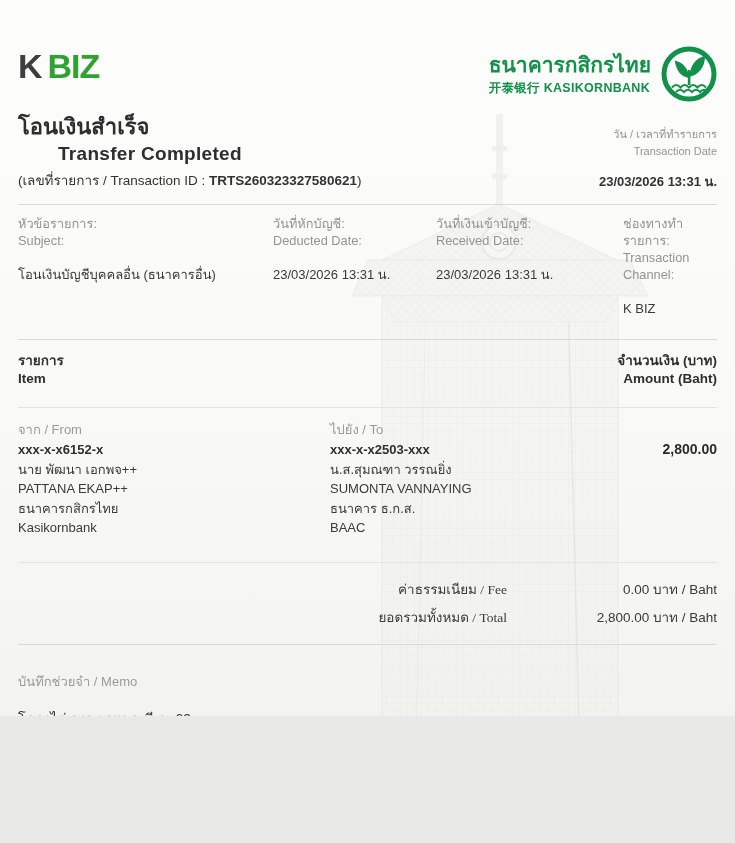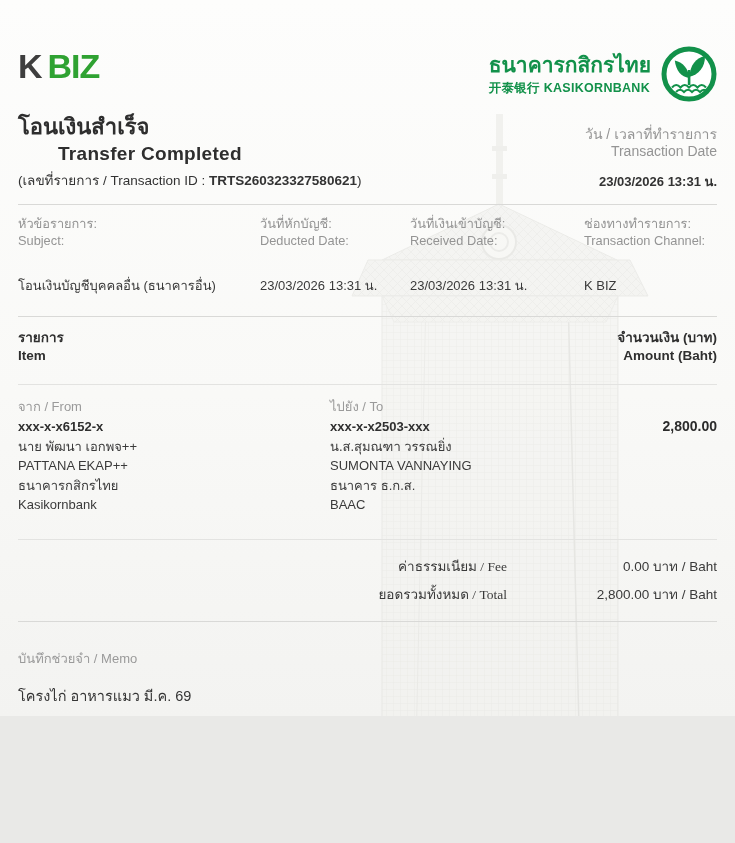--- a/index.html
+++ b/index.html
@@ -24,29 +24,29 @@
   .bank-thai{color:#12914a;font-size:21px;font-weight:bold;line-height:26px;}
   .bank-sub{color:#12914a;font-size:12.5px;font-weight:bold;letter-spacing:.3px;margin-top:2px;}
   .bank-logo{width:56px;height:56px;display:block;}
   
   .title-row{display:flex;justify-content:space-between;align-items:center;margin-top:8px;gap:16px;}
   .title-thai{font-size:22px;font-weight:bold;color:#2e2e2e;line-height:30px;}
   .title-en{font-size:19px;font-weight:bold;color:#2e2e2e;line-height:24px;letter-spacing:.3px;margin-left:40px;}
   .txn-line{font-size:13.5px;color:#333;margin-top:3px;}
   .txn-id{font-weight:bold;}
   .date-block{text-align:right;margin-top:16px;}
-  .date-label{font-size:14px;color:#949494;line-height:17px;}
+  .date-label{font-size:11px;color:#949494;line-height:17px;}
   .date-value{font-size:13px;font-weight:bold;color:#333;margin-top:11px;}
   
   .line{border:none;border-top:1px solid #d9d9d7;margin:0;}
   .line-light{border:none;border-top:1px solid #e3e3e1;margin:0;}
   
-  .details-grid{display:grid;grid-template-columns:238px 146px 170px 1fr;column-gap:4px;margin-top:10px;}
+  .details-grid{display:grid;grid-template-columns:238px 146px 170px 1fr;column-gap:17px;margin-top:10px;}
   .cell-label{font-size:12.8px;color:#949494;line-height:17px;}
-  .cell-value{font-size:13px;color:#3a3a3a;line-height:17px;margin-top:28px;}
+  .cell-value{font-size:13px;color:#3a3a3a;line-height:17px;margin-top:17px;}
   
   .item-header{display:flex;justify-content:space-between;margin-top:12px;margin-bottom:19px;}
   .hdr{font-size:13.5px;font-weight:bold;color:#2f2f2f;line-height:18px;}
   .hdr-right{text-align:right;}
   
   .parties{display:grid;grid-template-columns:312px 240px 1fr;margin-top:12px;margin-bottom:24px;}
   .party-label{font-size:13px;color:#9a9a9a;line-height:20px;}
   .party-line{font-size:13px;color:#3a3a3a;line-height:19.5px;}
   .party-acct{font-weight:bold;color:#2f2f2f;}
   .amount-cell{text-align:right;font-size:14px;font-weight:bold;color:#2b2b2b;padding-top:21px;}

